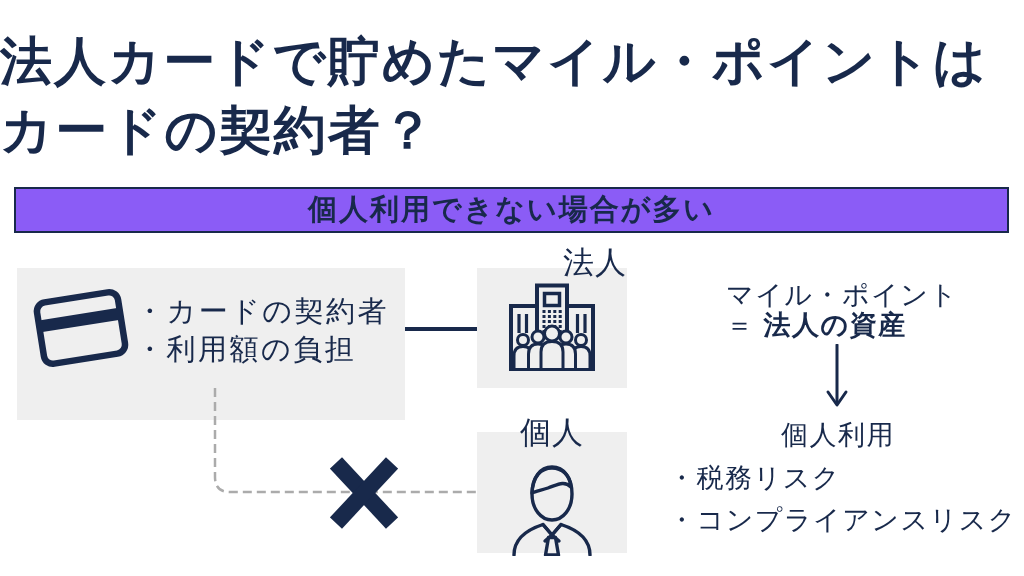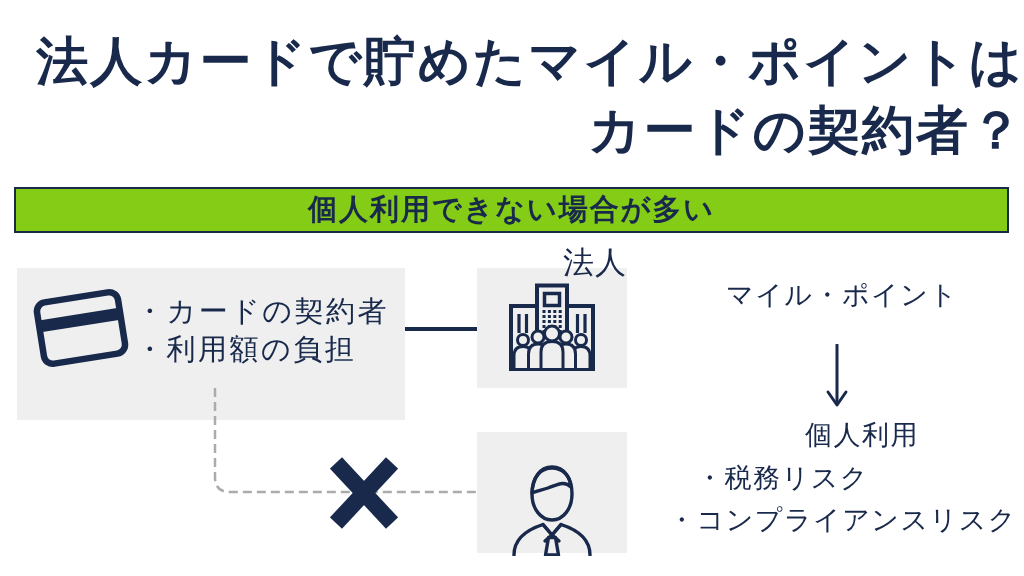--- a/index.html
+++ b/index.html
@@ -10,29 +10,29 @@
   }
   *{margin:0;padding:0;box-sizing:border-box;}
   html,body{background:#fff;}
   body{font-family:"Liberation Sans",sans-serif;}
   .stage{
     position:relative;width:1024px;height:576px;background:var(--bg);
     overflow:hidden;color:var(--navy);
   }
   
   .title{
-    position:absolute;top:27px;left:0;right:0;text-align:right;
+    position:absolute;top:27px;left:0;right:0;text-align:left;
     font-size:52px;line-height:69px;font-weight:900;letter-spacing:2px;
     color:var(--navy);
   }
   .title .t-line{display:block;}
   
   .banner{
     position:absolute;left:14px;top:187px;width:995px;height:46px;
-    border:2.5px solid var(--navy);background:#84cc16;
+    border:2.5px solid var(--navy);background:#8b5cf6;
     display:flex;align-items:center;justify-content:center;
     font-size:29px;font-weight:600;letter-spacing:2px;
   }
   
   .panel{position:absolute;background:var(--panel-gray);}
   .card-panel{left:17px;top:268px;width:388px;height:152px;}
   .card-icon{position:absolute;left:8px;top:12px;}
   .card-bullets{
     position:absolute;left:118px;top:24px;
     font-size:29px;line-height:38px;font-weight:500;letter-spacing:2.5px;
@@ -51,23 +51,23 @@
   .solid-link{position:absolute;left:405px;top:327px;width:72px;height:4px;background:var(--navy);}
   .dashed-link{position:absolute;left:200px;top:386px;}
   .cross{position:absolute;left:330px;top:456px;}
   
   .asset-line{position:absolute;font-size:27px;line-height:30px;font-weight:500;letter-spacing:1.5px;white-space:nowrap;}
   .asset-line1{left:726px;top:280px;}
   .asset-line2{left:726px;top:310px;}
   .asset-line2 .owner{font-weight:800;}
   .down-arrow{position:absolute;left:823px;top:344px;}
   .usage{position:absolute;left:779px;top:420px;width:118px;text-align:center;
-    font-size:27px;line-height:30px;font-weight:500;letter-spacing:1.5px;margin-left:24px;}
+    font-size:27px;line-height:30px;font-weight:500;letter-spacing:1.5px;}
   .risk{position:absolute;left:668px;font-size:27px;line-height:32px;font-weight:500;letter-spacing:1.5px;white-space:nowrap;}
-  .risk1{top:462px;margin-left:28px;}
+  .risk1{top:462px;}
   .risk2{top:504px;}
   
   .nv{stroke:var(--navy);fill:none;}
   .nvf{fill:var(--navy);stroke:none;}
   .pp{fill:var(--panel-gray);stroke:var(--navy);stroke-width:3;stroke-linejoin:round;}
   .dash{stroke:var(--dash-gray);fill:none;stroke-width:2.5;stroke-dasharray:9 5;}
 </style>
 </head>
 <body>
 
@@ -144,20 +144,21 @@
         <path d="M26.5,86.5 L26.5,71 Q26.5,61 36,61 Q45.5,61 45.5,71 L45.5,86.5 Z"></path>
           <circle cx="36" cy="54" r="6"></circle>
         <path d="M54.5,86.5 L54.5,71 Q54.5,61 64,61 Q73.5,61 73.5,71 L73.5,86.5 Z"></path>
           <circle cx="64" cy="54" r="6"></circle>
         <path d="M39,86.5 L39,69 Q39,58.5 50,58.5 Q61,58.5 61,69 L61,86.5 Z"></path>
           <circle cx="50" cy="50.5" r="7.5"></circle>
       </g>
     </svg>
   </div>
 
+  <div class="node-label person-label">個人</div>
   <div class="panel person-panel">
     <svg width="90" height="100" viewBox="0 0 90 100" aria-hidden="true">
       <g class="nv" stroke-width="3.4" stroke-linecap="round" stroke-linejoin="round">
         <path d="M45,11 C57,11 65,22 65,38 C65,53 56,64 45,64 C34,64 25,53 25,38 C25,22 33,11 45,11 Z"></path>
         <path d="M25,37 C26,20 34,12 45,12 C55,12 63,19 64,31 C57,24 50,29 41,32 C35,34 29,35.5 25,37"></path>
         <path d="M7,99 C7,81 22,73 36,68.5 L45,79 L54,68.5 C68,73 83,81 83,99"></path>
         <path d="M36,68.5 L45,79 L38,85"></path>
         <path d="M54,68.5 L45,79 L52,85"></path>
         <path d="M41.5,81.5 L48.5,81.5 L51.5,99 L38.5,99 Z"></path>
       </g>
@@ -169,20 +170,24 @@
     <path class="dash" d="M15,2 L15,91 Q15,106 30,106 L278,106"></path>
   </svg>
   <svg class="cross" width="68" height="74" viewBox="0 0 68 74" aria-hidden="true">
     <g class="nv" stroke-width="16.5" stroke-linecap="butt">
       <line x1="6" y1="7" x2="62" y2="67"></line>
       <line x1="62" y1="7" x2="6" y2="67"></line>
     </g>
   </svg>
 
   <div class="asset-line asset-line1">マイル・ポイント</div>
+  <div class="asset-line asset-line2">
+    <span>＝</span>
+    <span class="owner">法人の資産</span>
+  </div>
   <svg class="down-arrow" width="28" height="66" viewBox="0 0 28 66" aria-hidden="true">
     <g class="nv" stroke-width="3" stroke-linecap="round" stroke-linejoin="round">
       <line x1="14" y1="1" x2="14" y2="58"></line>
       <path d="M5,48 L14,61 L23,48"></path>
     </g>
   </svg>
   <div class="usage">個人利用</div>
   <div class="risk risk1">・税務リスク</div>
   <div class="risk risk2">・コンプライアンスリスク</div>
 

